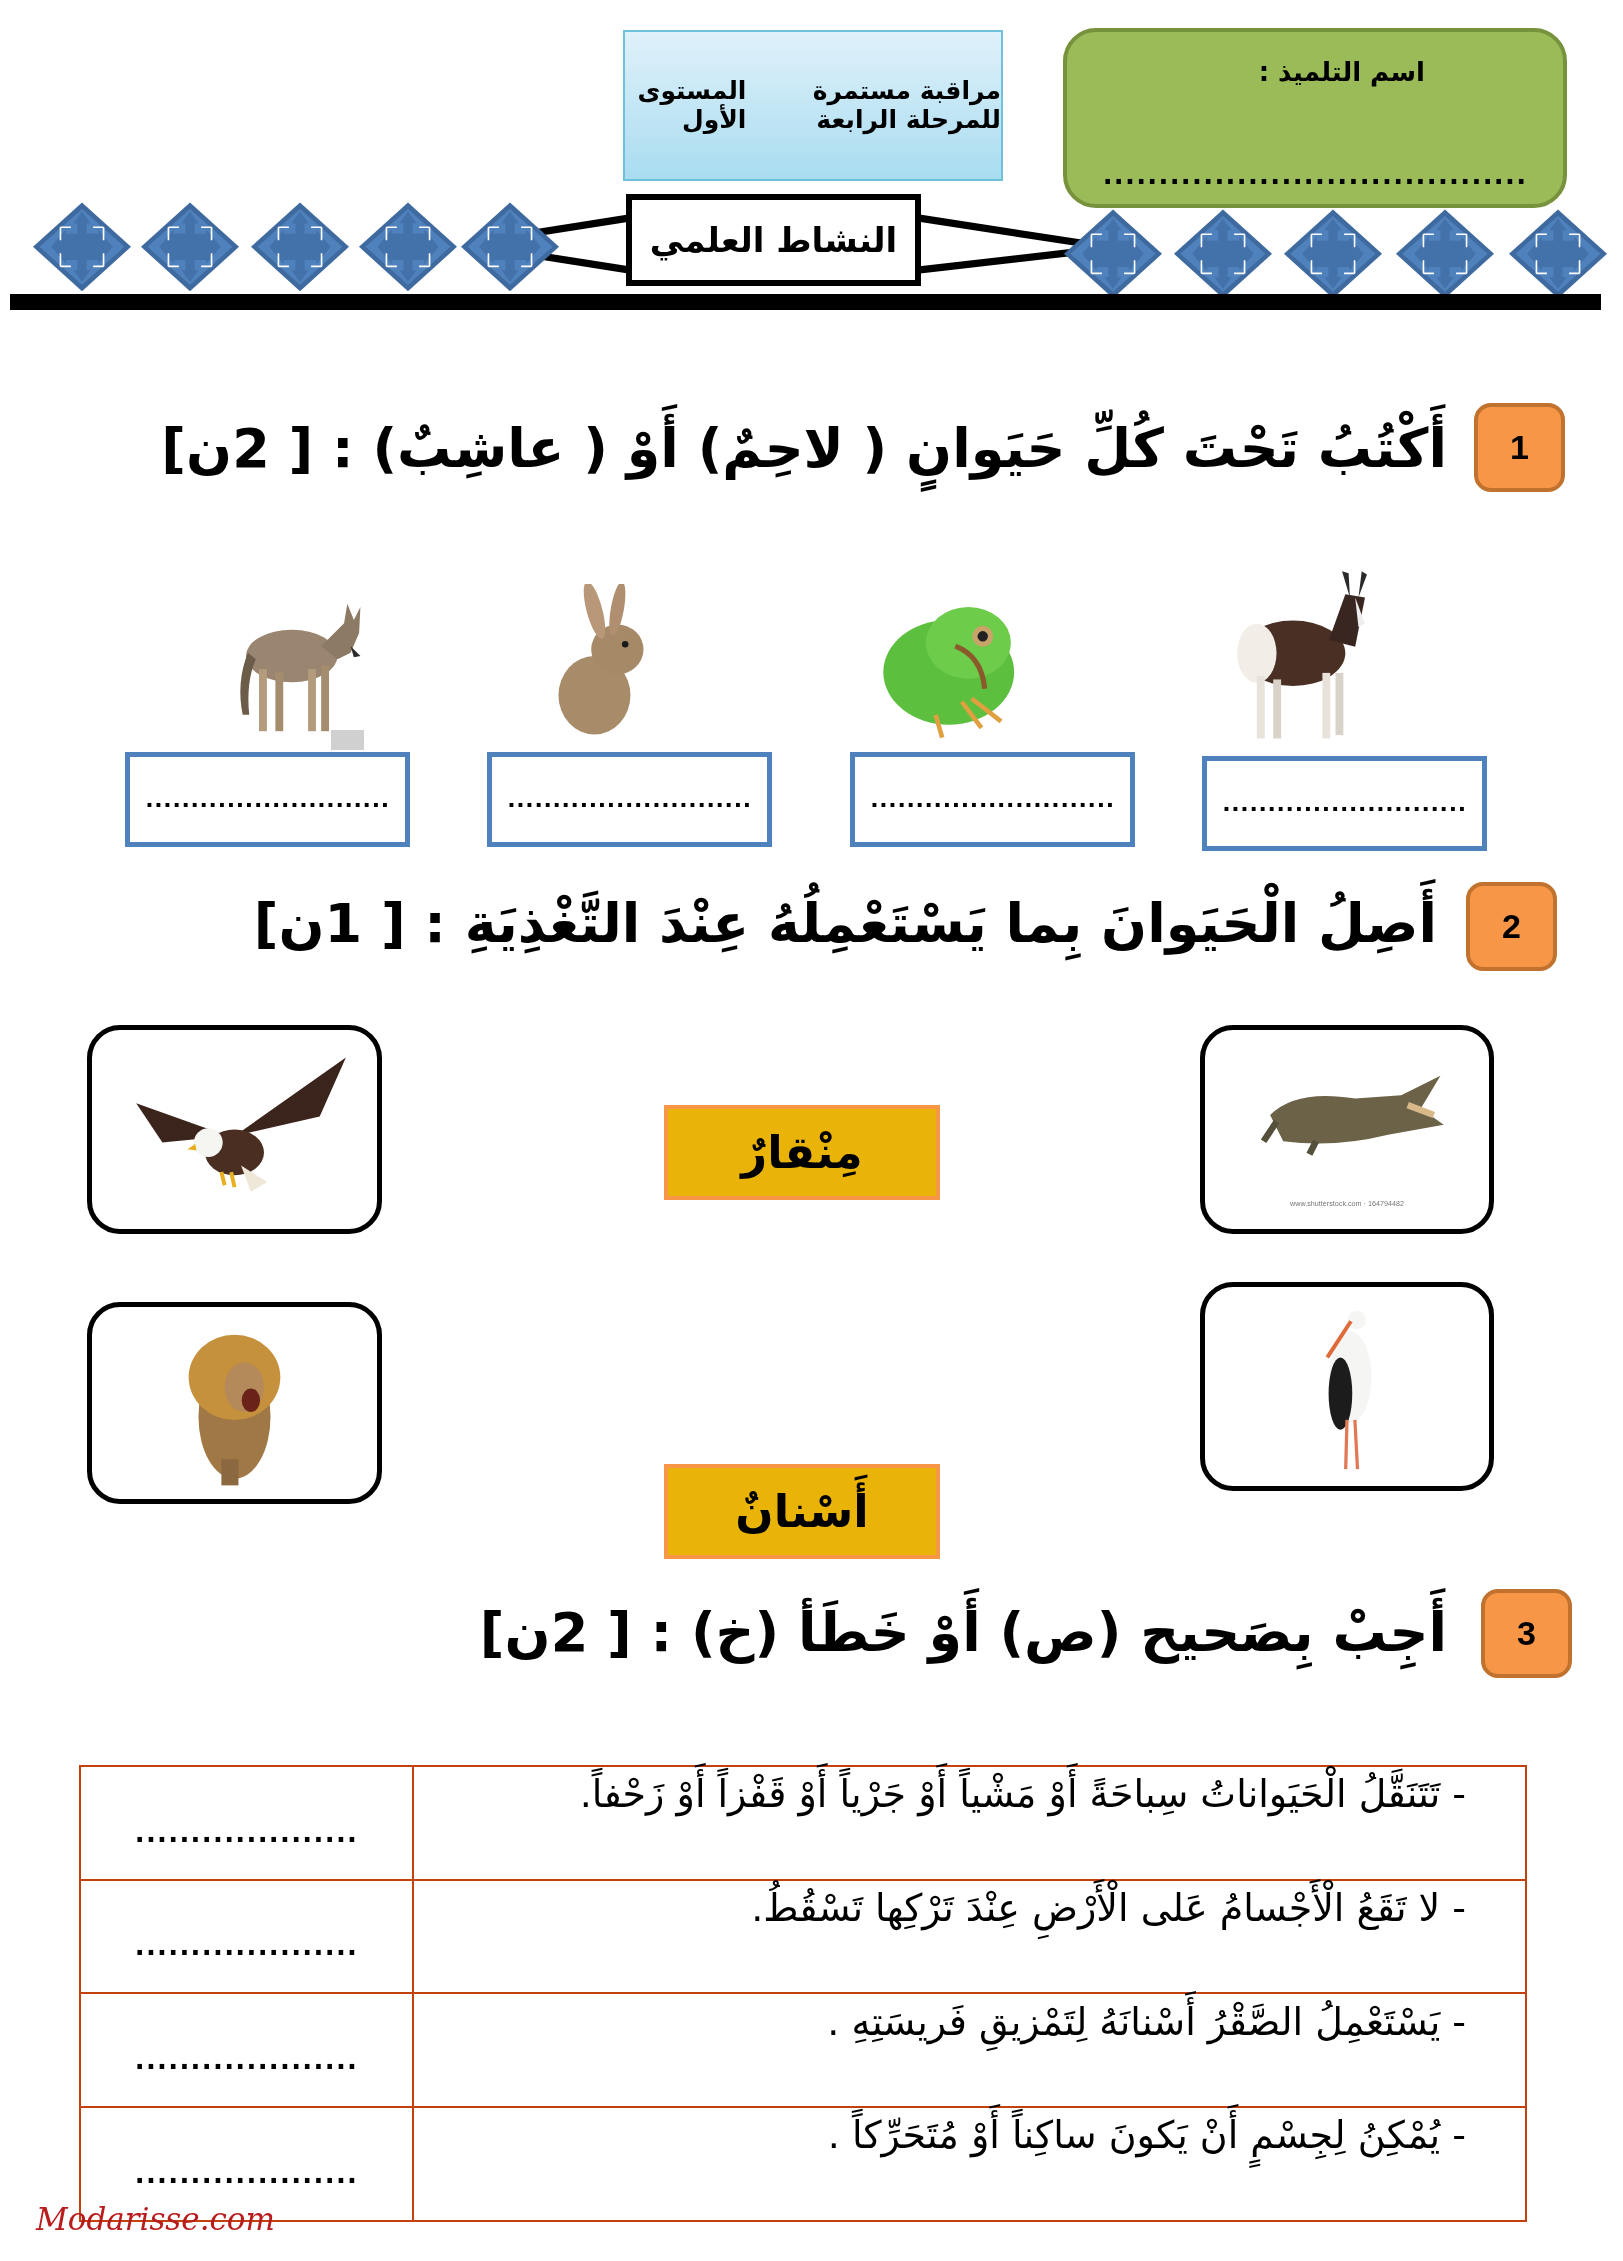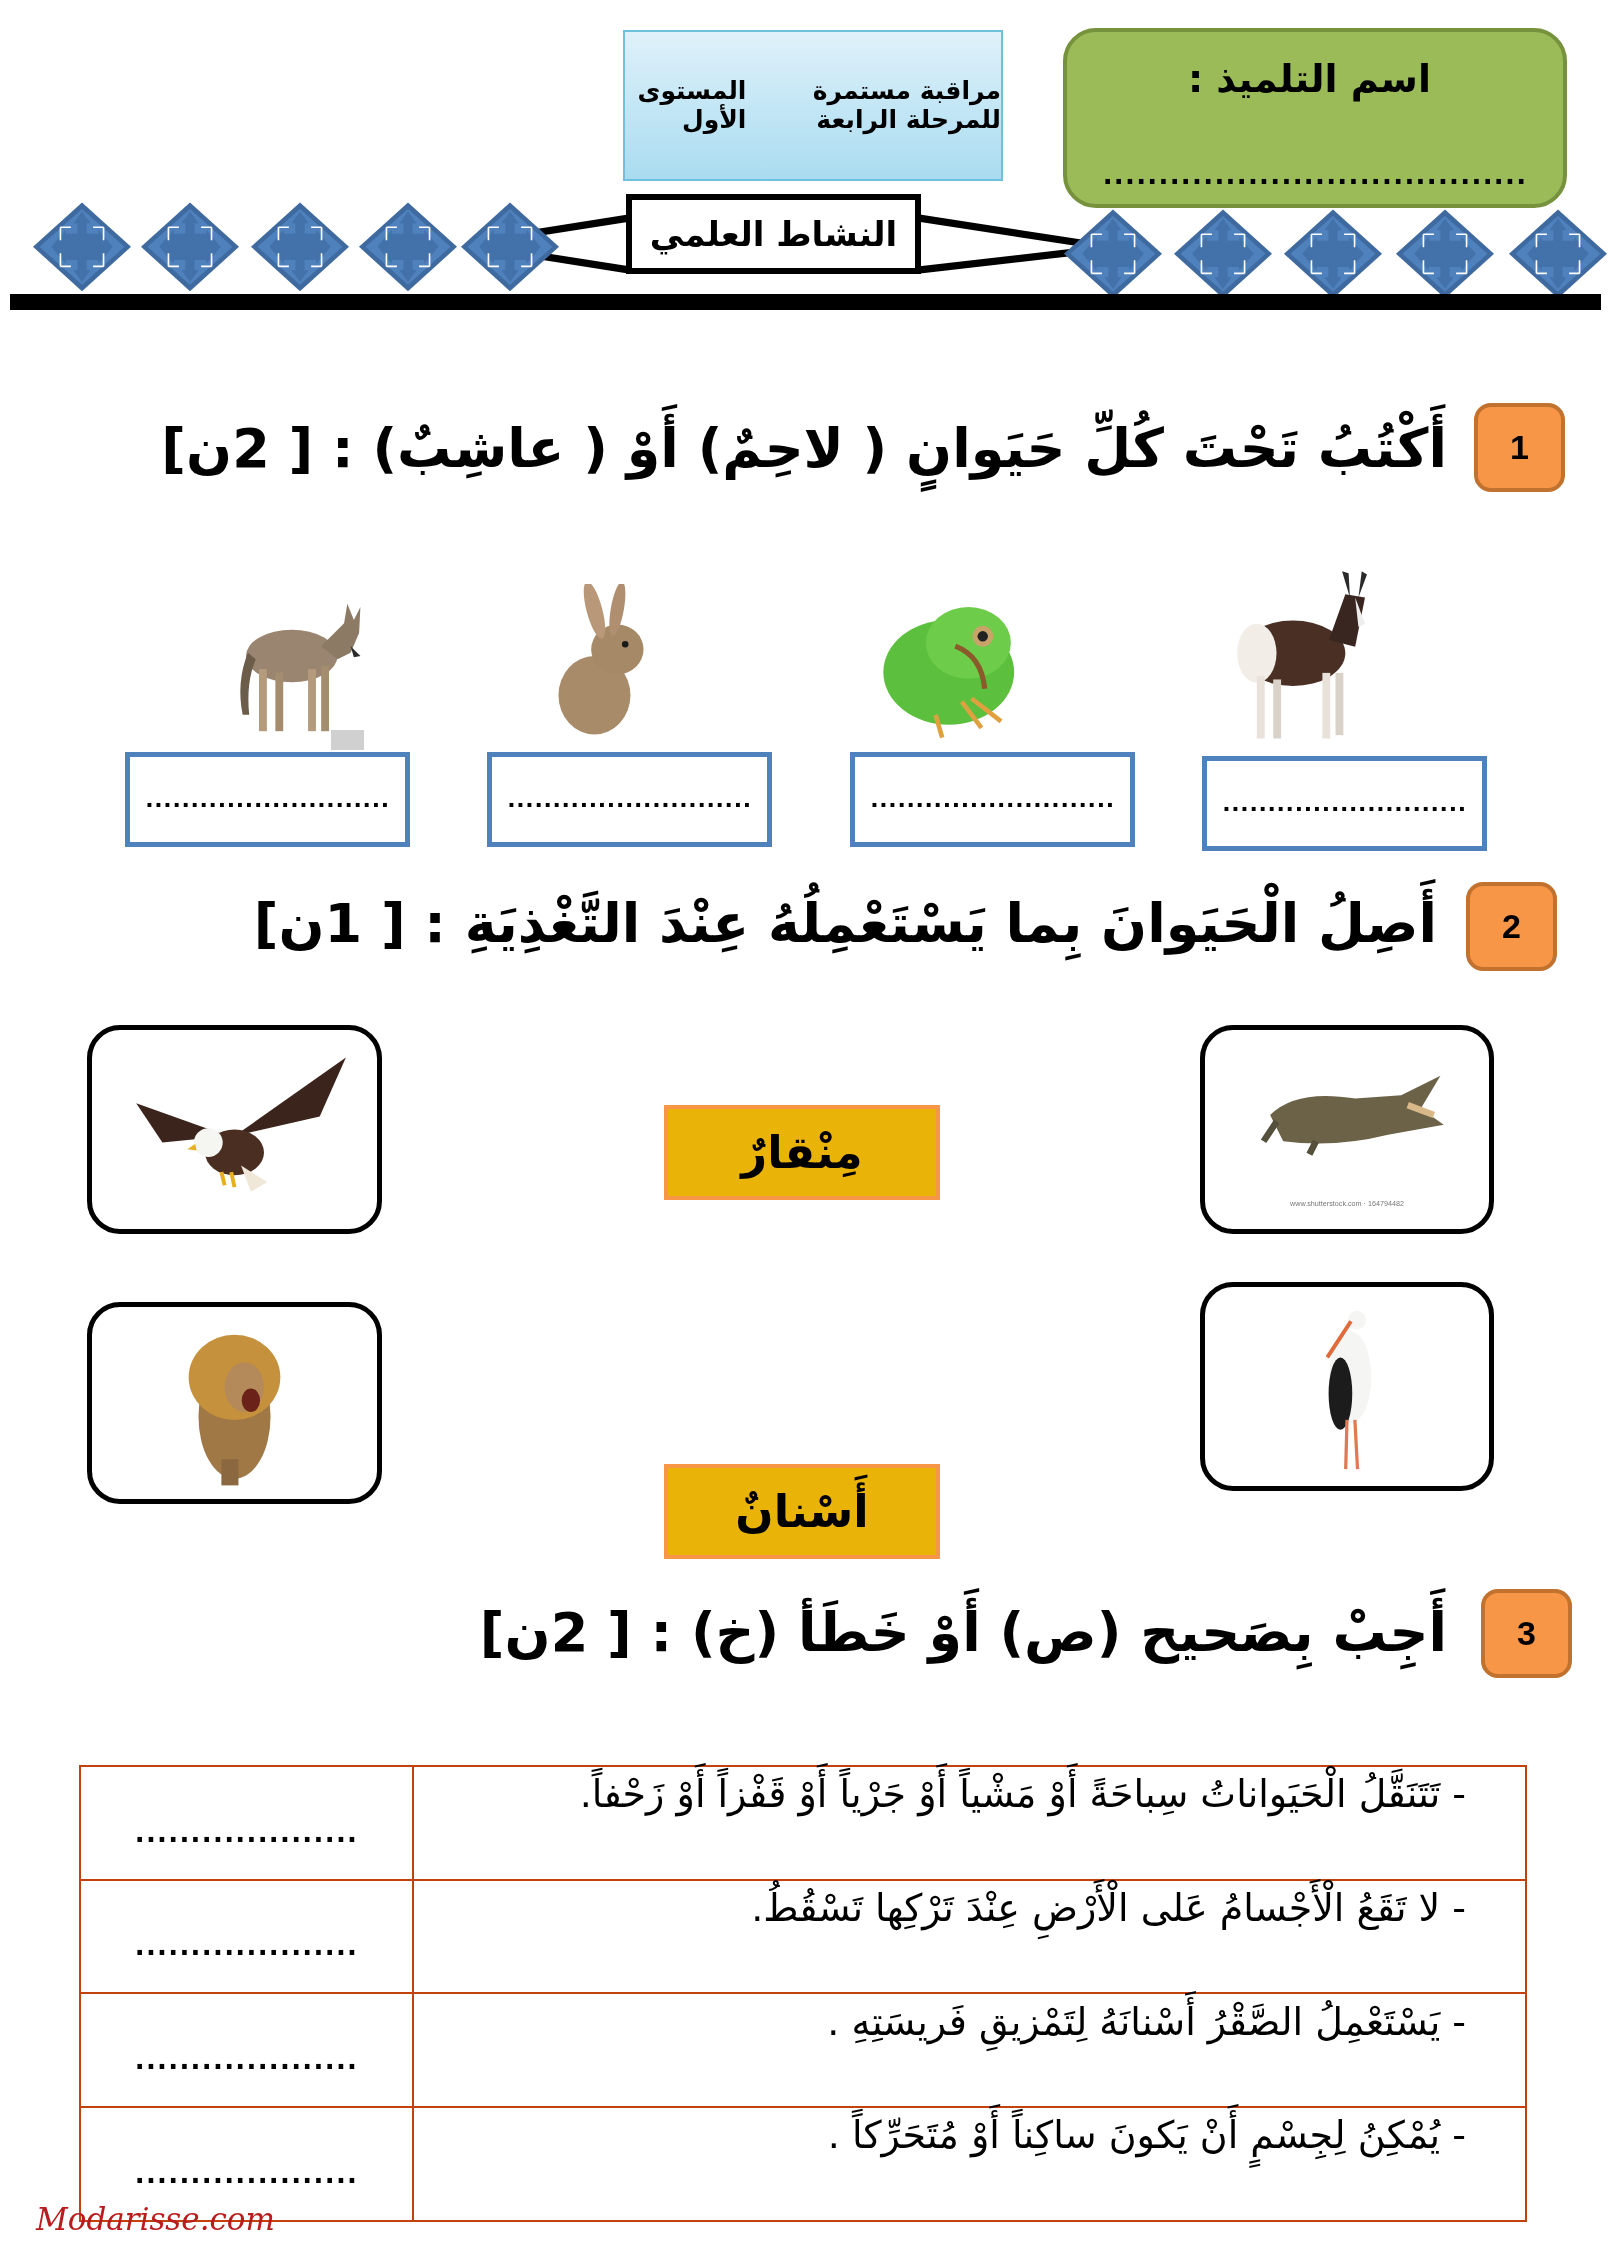--- a/index.html
+++ b/index.html
@@ -8,24 +8,24 @@
   .abs { position:absolute; }
   .ar { direction:rtl; unicode-bidi:plaintext; }
 
   
   .hdr-level { left:623px; top:29.5px; width:380px; height:151px;
     background:linear-gradient(#dff1fa, #a9dcf0); border:2px solid #6fc0dc; box-sizing:border-box;
     display:flex; flex-direction:row; align-items:center; justify-content:space-around;
     font-weight:bold; font-size:25px; padding:13px 0; }
   .hdr-name { left:1063px; top:27.6px; width:504px; height:180px; background:#9bbb59;
     border:4.6px solid #76923c; border-radius:33px; box-sizing:border-box; }
-  .hdr-name .label { position:absolute; right:132px; top:25px; font-size:38px; font-weight:bold; }
+  .hdr-name .label { position:absolute; right:138px; top:25px; font-size:26px; font-weight:bold; }
   .hdr-name .dots { position:absolute; left:33px; right:33px; top:128px; font-size:26px; font-weight:bold;
     letter-spacing:1.3px; overflow:hidden; white-space:nowrap; text-align:center; }
-  .hdr-title { left:626px; top:194px; width:295px; height:80px; border:6.6px solid #000;
+  .hdr-title { left:626px; top:194px; width:295px; height:92px; border:6.6px solid #000;
     background:#fff; box-sizing:border-box; display:flex; align-items:center; justify-content:center;
     font-size:34px; font-weight:bold; }
   .bar { left:9.8px; top:294px; width:1591px; height:15.7px; background:#000; }
 
   .diamond { width:98px; height:89px; }
 
   
   .badge { width:91px; height:89px; background:#f79646; border:4.6px solid #c0722e; border-radius:17px;
     box-sizing:border-box; display:flex; align-items:center; justify-content:center;
     font-size:34px; font-weight:bold; font-family:"Liberation Sans", sans-serif; }

